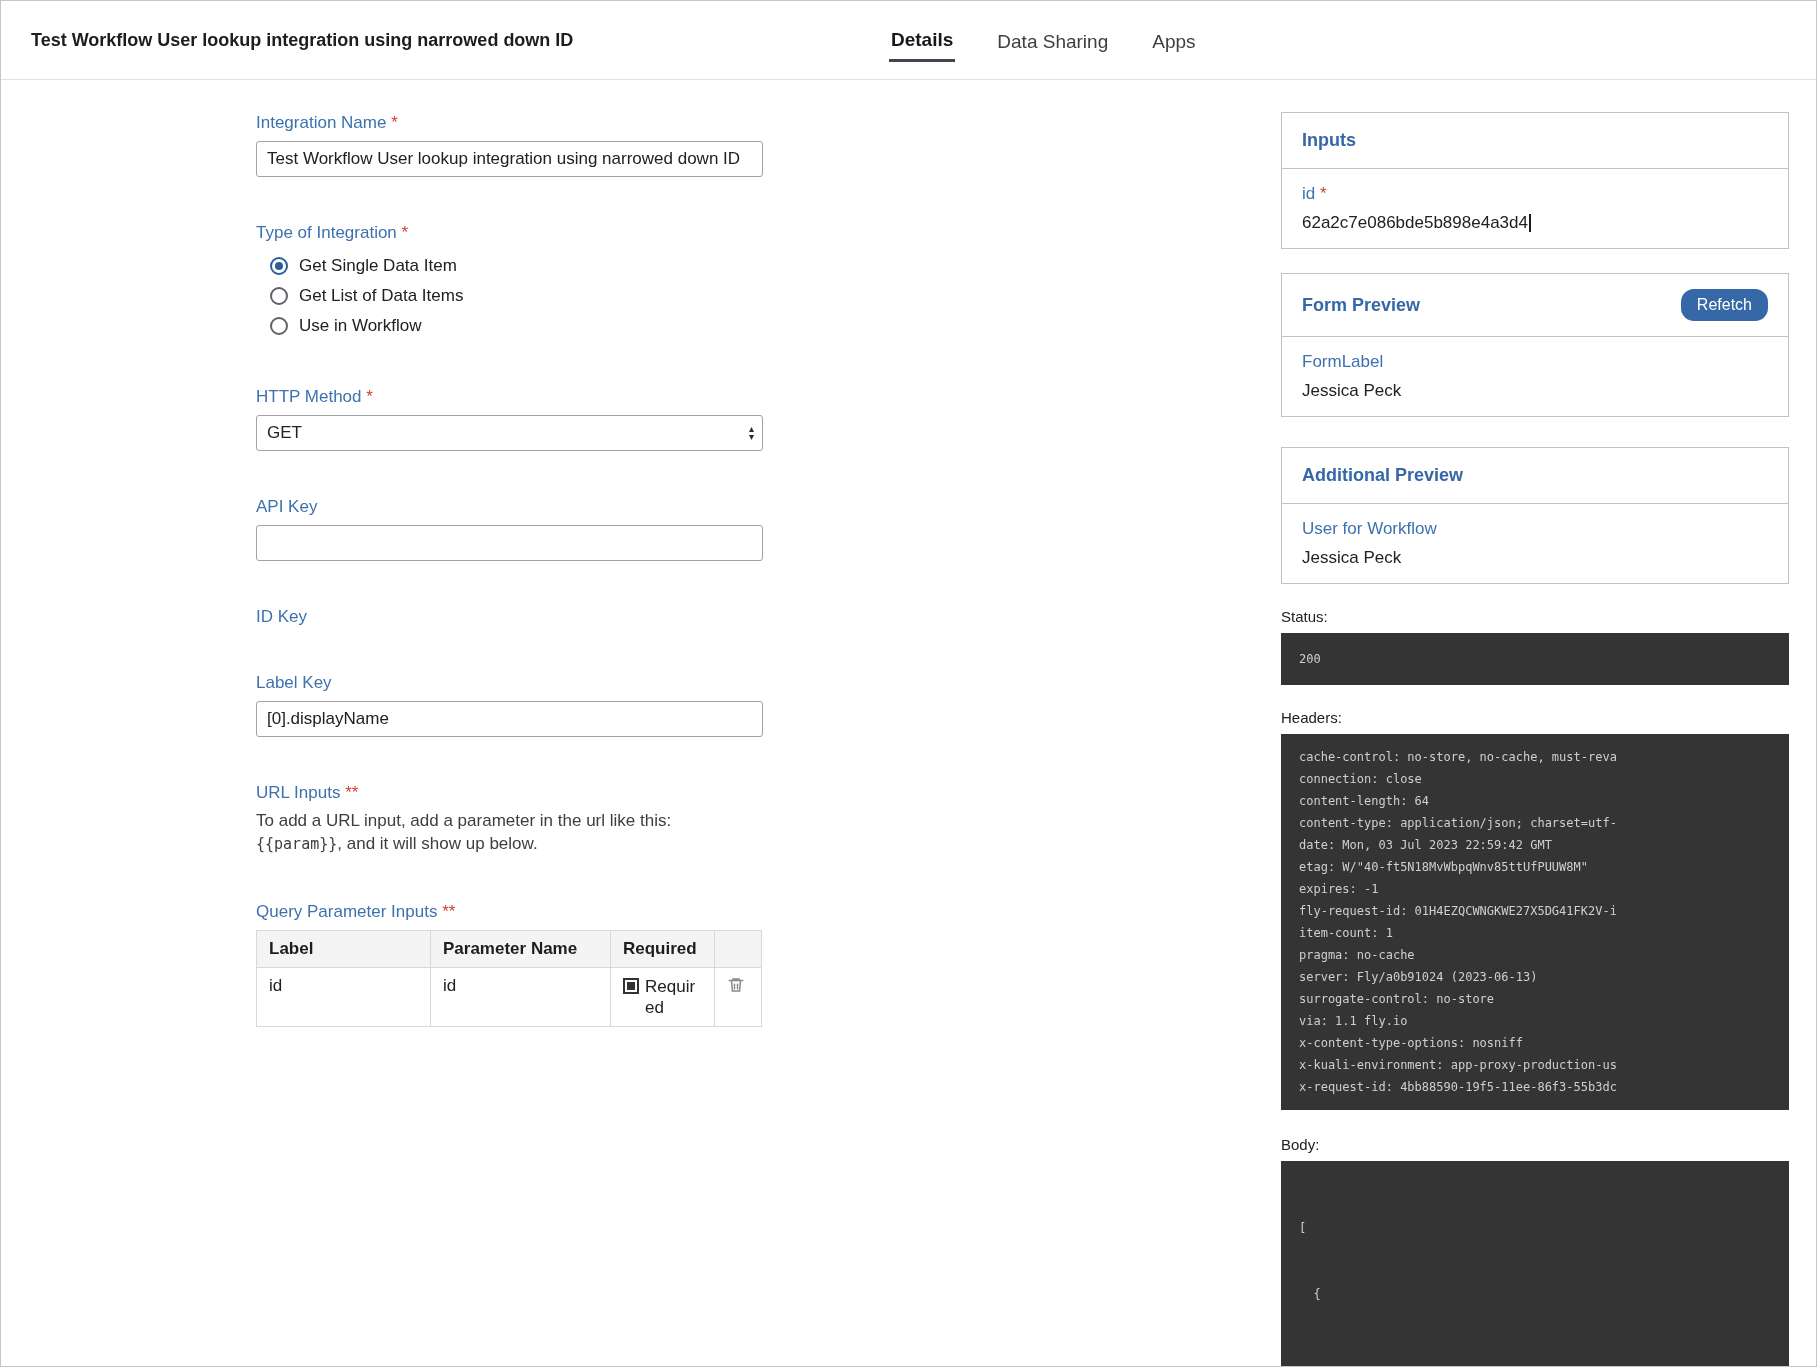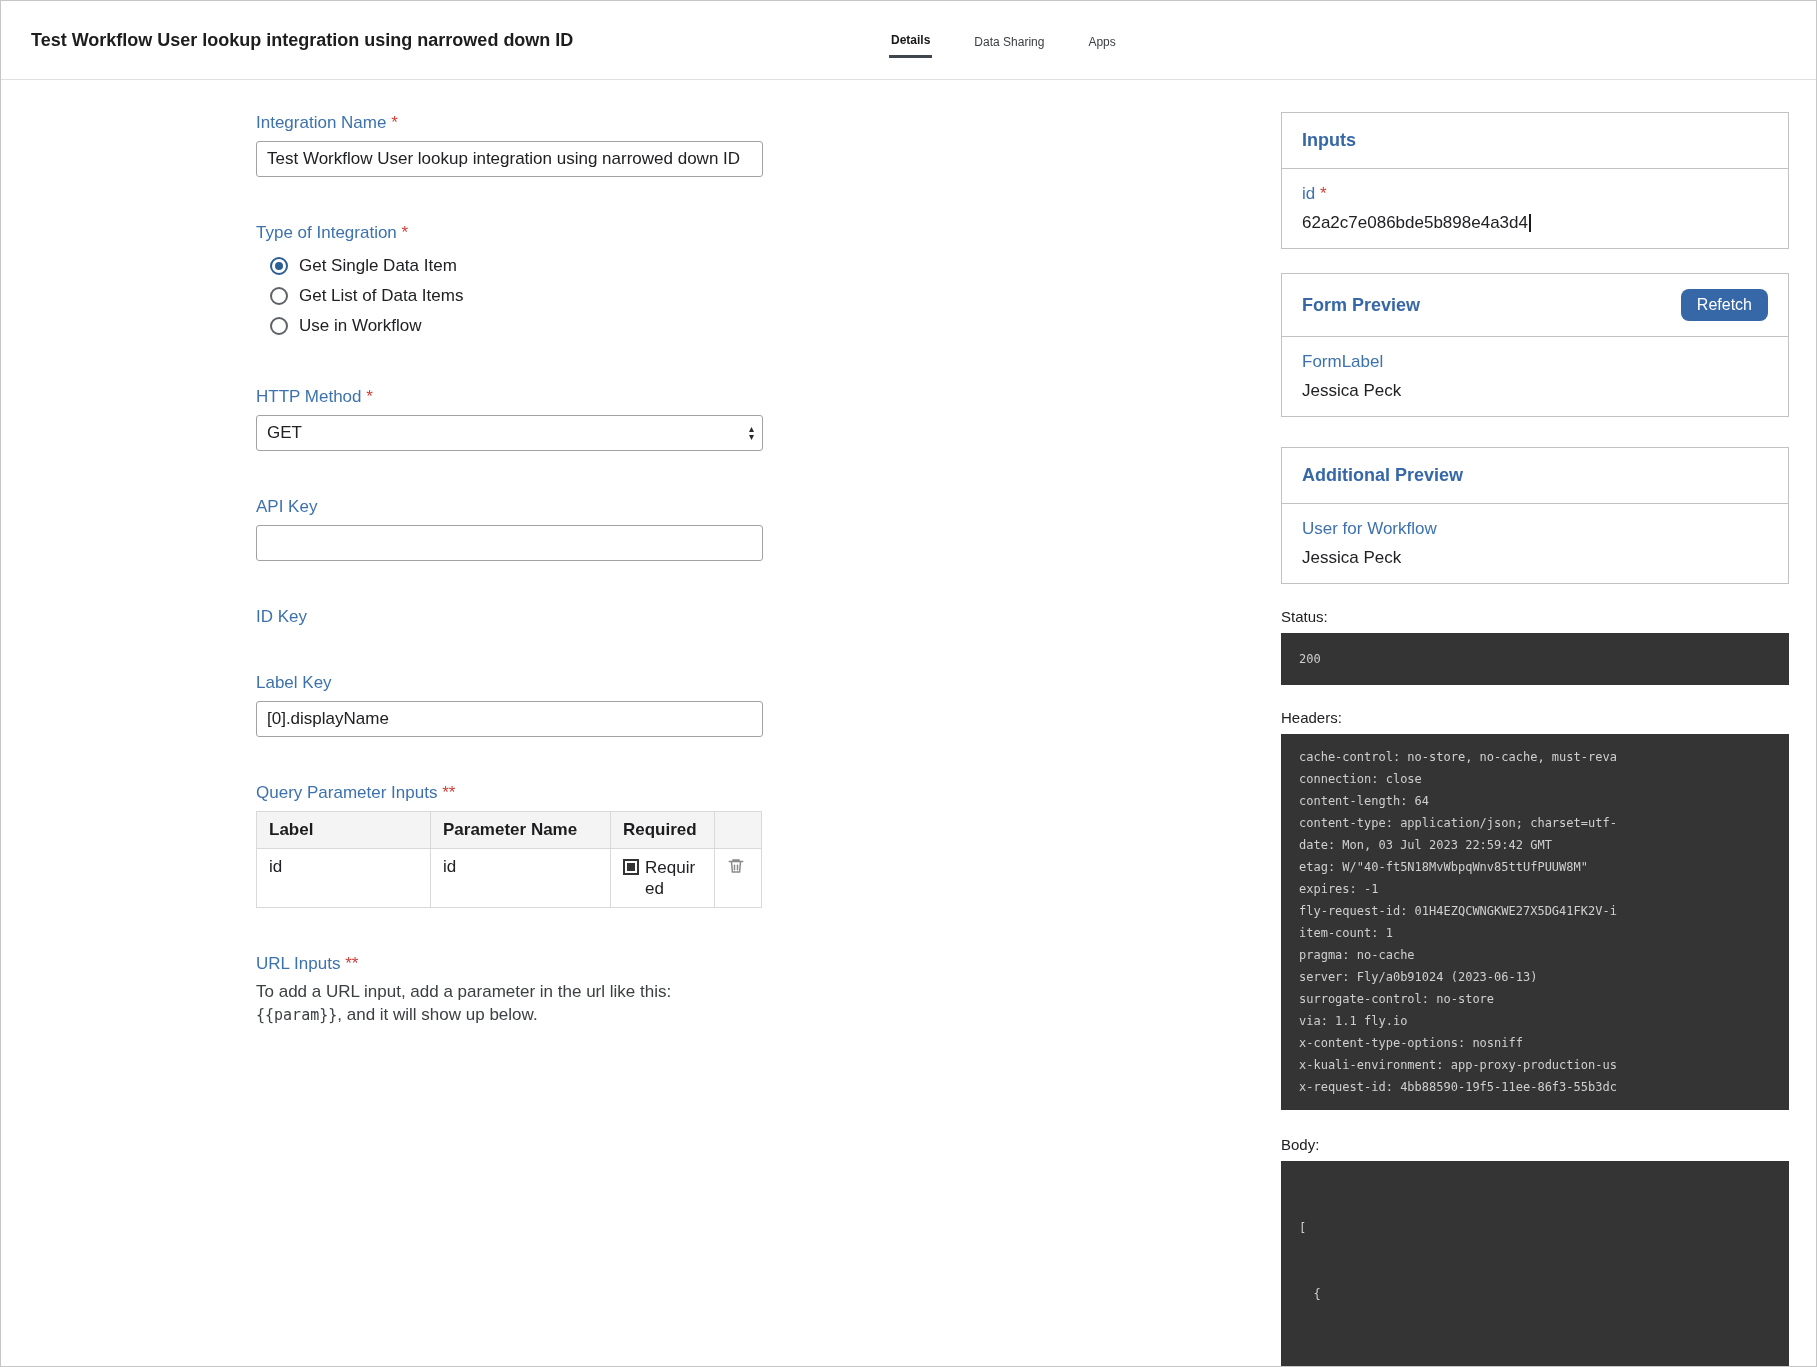--- a/index.html
+++ b/index.html
@@ -8,21 +8,21 @@
     font-family:"Liberation Sans", sans-serif;
     background:#ffffff; color:#202124;
     border:1px solid #c6c6c6;
     position:relative; overflow:hidden;
   }
 
   
   .topbar { position:absolute; top:0; left:0; right:0; height:79px; background:#fff; border-bottom:1px solid #e0e0e0; z-index:2; }
   .topbar-title { position:absolute; left:30px; top:50%; transform:translateY(-50%); font-size:18px; font-weight:bold; color:#1d1d1f; }
   .tabs { position:absolute; left:888px; top:0; height:79px; display:flex; align-items:center; gap:40px; }
-  .tab { font-size:12px; color:#3c4043; padding:10px 2px 8px; cursor:pointer; }
+  .tab { font-size:19px; color:#3c4043; padding:10px 2px 8px; cursor:pointer; }
   .tab.active { font-weight:bold; color:#17181a; border-bottom:3px solid #40464e; }
 
   
   .main { position:absolute; top:80px; left:0; right:0; bottom:0; background:#fff; }
   .form-col { position:absolute; left:255px; top:32px; width:507px; }
   .side-col { position:absolute; left:1280px; top:31px; width:508px; }
 
   
   .fgroup { margin-bottom:46px; }
   .flabel { font-size:17px; color:#3d72ae; margin-bottom:8px; }
@@ -58,21 +58,21 @@
   .checkbox.checked::after { content:""; position:absolute; inset:2px; background:#333; }
   .trash-cell { text-align:center; vertical-align:middle; }
 
   
   .card { border:1px solid #c2c2c2; background:#fff; }
   .card-header { padding:15px 20px; border-bottom:1px solid #c2c2c2; display:flex; align-items:center; justify-content:space-between; min-height:56px; }
   .card-title { font-size:18px; font-weight:bold; color:#3667a6; }
   .card-body { padding:15px 20px; }
   .field-label { font-size:17px; color:#3d72ae; margin-bottom:9px; }
   .field-value { font-size:17px; color:#202124; }
-  .refetch-btn { background:#3667a6; color:#fff; font-size:16px; font-family:inherit; padding:7px 16px; border:none; border-radius:8px; cursor:pointer; }
+  .refetch-btn { background:#3667a6; color:#fff; font-size:16px; font-family:inherit; padding:7px 16px; border:none; border-radius:13px; cursor:pointer; }
   .text-cursor { display:inline-block; width:2px; height:18px; background:#1a1a1a; vertical-align:text-bottom; margin-left:1px; }
 
   .mb32 { margin-bottom:24px; } .mb30 { margin-bottom:30px; } .mb24 { margin-bottom:24px; } .mb26 { margin-bottom:26px; }
   .console-label { font-size:15px; color:#202124; margin-bottom:8px; }
   .console {
     background:#343434; color:#cfcfcf; font-family:"DejaVu Sans Mono", monospace;
     font-size:12px; line-height:22px; padding:12px 18px; white-space:pre; overflow:hidden; width:100%;
   }
   .status-box { padding:15px 18px; }
   .jp { color:#cfcfcf; }
@@ -134,20 +134,25 @@
       <input class="tinput" type="text" value="" style="">
     </div>
 
     <div class="fgroup">
       <div class="flabel">ID Key</div>
     </div>
 
     <div class="fgroup">
       <div class="flabel">Label Key</div>
       <input class="tinput" type="text" value="[0].displayName" style="">
+    </div>
+
+    <div class="fgroup">
+      <div class="flabel"><span>URL Inputs</span> <span class="req">**</span></div>
+      <div class="help-text"><span>To add a URL input, add a parameter in the url like this:</span><br><span class="mono">{{param}}</span><span>, and it will show up below.</span></div>
     </div>
 
     <div class="fgroup">
       <div class="flabel"><span>Query Parameter Inputs</span> <span class="req">**</span></div>
       <table class="qtable">
         <tbody>
             <tr>
           <th class="col-label">Label</th>
           <th class="col-param">Parameter Name</th>
           <th class="col-req">Required</th>
@@ -165,25 +170,20 @@
           <td class="trash-cell">
             <svg class="trash-icon" width="18" height="18" viewBox="0 0 24 24" fill="none" stroke="#8a8a8a" stroke-width="2" stroke-linecap="round">
               <path d="M3 6h18M8 6V4h8v2M6 6l1.2 14h9.6L18 6M10 11v6M14 11v6"></path>
             </svg>
           </td>
         </tr>
       </tbody>
         </table>
     </div>
 
-    <div class="fgroup">
-      <div class="flabel"><span>URL Inputs</span> <span class="req">**</span></div>
-      <div class="help-text"><span>To add a URL input, add a parameter in the url like this:</span><br><span class="mono">{{param}}</span><span>, and it will show up below.</span></div>
-    </div>
-
   </div>
 
   <div class="side-col">
 
     <div class="card mb32">
       <div class="card-header">
         <span class="card-title">Inputs</span>
       </div>
       <div class="card-body">
         <div class="field-label"><span>id</span> <span class="req">*</span></div>

